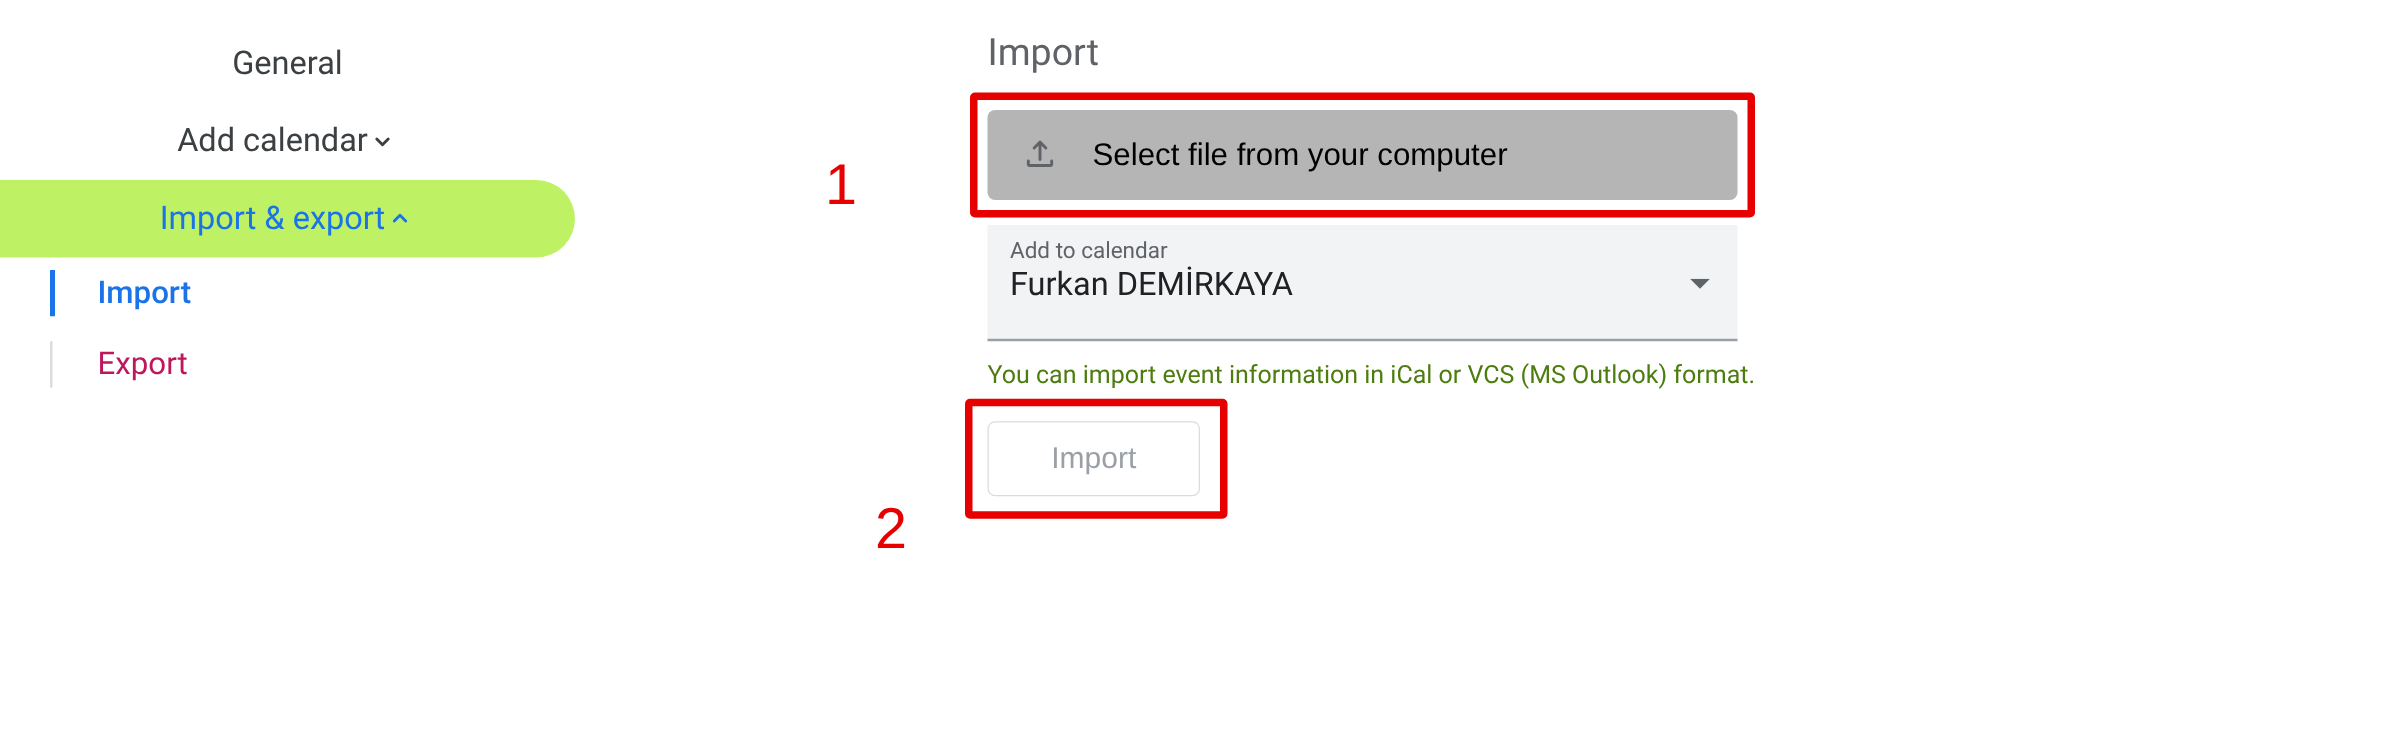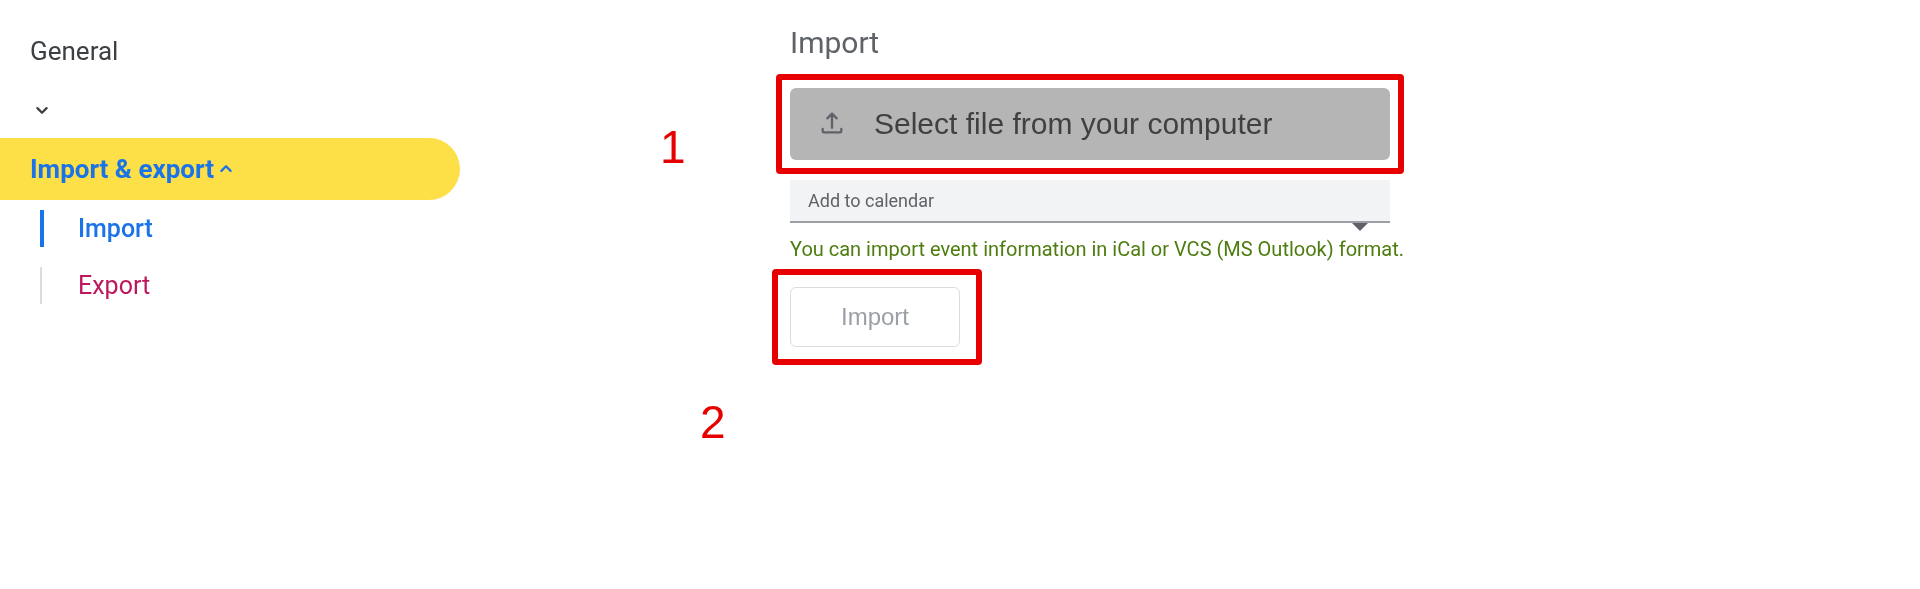--- a/index.html
+++ b/index.html
@@ -20,28 +20,28 @@
       left: 0;
       top: 20px;
       width: 460px;
     }
     .sidebar-item {
       padding: 16px 30px;
       font-size: 26px;
       color: #3c4043;
       display: flex;
       align-items: center;
-      justify-content: flex-start;
+      justify-content: center;
       cursor: pointer;
       border-radius: 0 40px 40px 0;
     }
     .sidebar-item.expanded {
-      background: #fde047;
+      background: #bef264;
       color: #1a73e8;
-      font-weight: 700;
+      font-weight: 400;
     }
     .chevron {
       width: 24px;
       height: 24px;
       display: inline-flex;
       align-items: center;
       justify-content: center;
     }
     .sidebar-subitem {
       padding: 14px 30px 14px 78px;
@@ -93,42 +93,42 @@
       display: flex;
       align-items: center;
       padding: 0 28px;
       cursor: pointer;
       position: relative;
     }
     .file-select-btn .upload-icon {
       margin-right: 28px;
     }
     .file-select-btn .label {
-      font-size: 30px;
-      color: #404040;
+      font-size: 25px;
+      color: #000000;
     }
     .highlight-box-1 {
       position: absolute;
       left: -14px;
       top: -14px;
       width: 628px;
       height: 100px;
       border: 6px solid #e60000;
       border-radius: 4px;
       pointer-events: none;
     }
     .file-select-wrapper {
       position: relative;
       margin-bottom: 20px;
     }
     .calendar-select {
       width: 600px;
       background: #f1f3f4;
       border-bottom: 2px solid #9aa0a6;
-      padding: 10px 18px 8px 18px;
+      padding: 10px 18px 28px 18px;
       cursor: pointer;
       position: relative;
       margin-bottom: 14px;
     }
     .calendar-select .field-label {
       font-size: 18px;
       color: #5f6368;
       margin-bottom: 2px;
     }
     .calendar-select .field-value {
@@ -188,20 +188,21 @@
     }
   </style>
 </head>
 <body>
 
 <div class="sidebar">
   <div class="sidebar-item">
     <span>General</span>
   </div>
   <div class="sidebar-item">
+    <span>Add calendar</span>
     <span class="chevron">
       <svg width="22" height="22" viewBox="0 0 24 24" fill="none">
           <path d="M7 10l5 5 5-5" stroke="#3c4043" stroke-width="2.5" stroke-linecap="round" stroke-linejoin="round"></path>
         </svg>
     </span>
   </div>
   <div class="sidebar-item expanded">
     <span>Import &amp; export</span>
     <span class="chevron">
       <svg width="22" height="22" viewBox="0 0 24 24" fill="none">
@@ -228,20 +229,21 @@
           <path d="M4 17v2a1 1 0 001 1h14a1 1 0 001-1v-2" stroke="#5f6368" stroke-width="2" stroke-linecap="round"></path>
         </svg>
       </span>
       <span class="label">Select file from your computer</span>
     </button>
     <div class="highlight-box-1"></div>
   </div>
 
   <div class="calendar-select">
     <div class="field-label">Add to calendar</div>
+    <div class="field-value">Furkan DEMİRKAYA</div>
     <span class="dropdown-arrow">
       <svg width="16" height="10" viewBox="0 0 16 10" fill="#5f6368">
           <path d="M0 0l8 8 8-8z"></path>
         </svg>
     </span>
   </div>
 
   <div class="hint-text">You can import event information in iCal or VCS (MS Outlook) format.</div>
 
   <div class="import-btn-wrapper">

